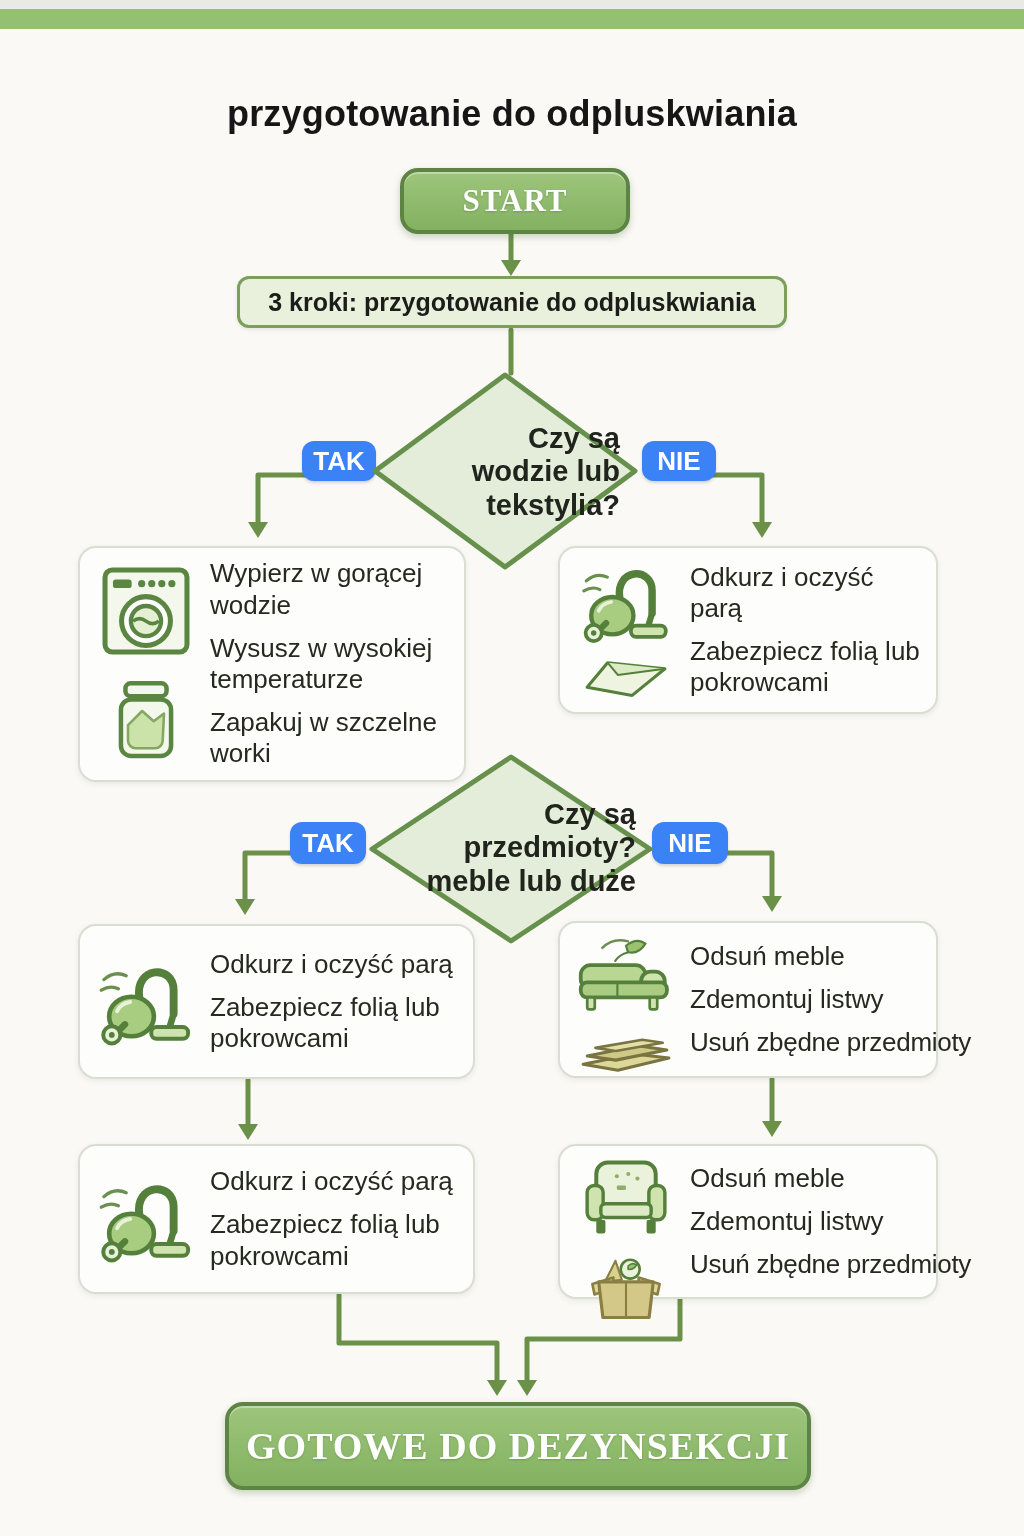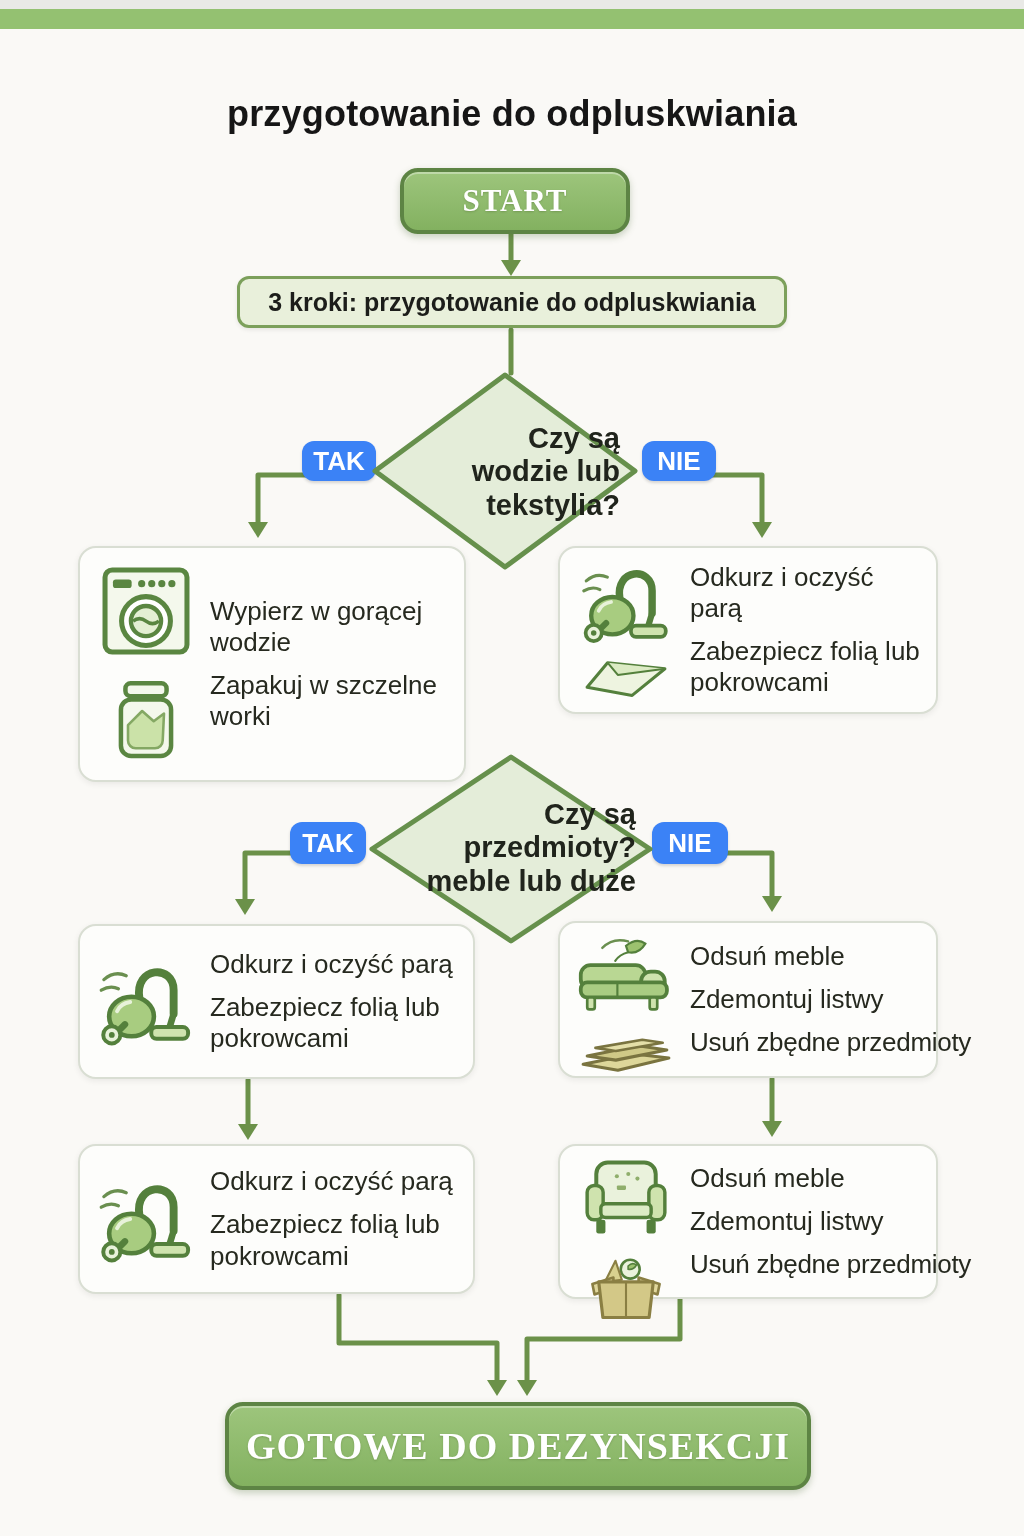--- a/index.html
+++ b/index.html
@@ -140,20 +140,21 @@
       <span class="icon">
         <svg width="72" height="86" viewBox="0 0 56 64">
           <rect x="12" y="3.5" width="32" height="10" rx="4" fill="#f4f8ec" stroke="#5a8641" stroke-width="3.5"></rect>
           <rect x="8.5" y="16" width="39" height="44" rx="8" fill="#f4f8ec" stroke="#5a8641" stroke-width="3.5"></rect>
           <path d="M14 36 L25 25 L34 33 L42 27 L41 48 a6 6 0 0 1 -6 6 H20 a6 6 0 0 1 -6 -6 Z" fill="#cbe2a8" stroke="#84a863" stroke-width="2" stroke-linejoin="round"></path>
         </svg>
       </span>
     </div>
     <div class="text-col">
       <div class="box-item">Wypierz w gorącej wodzie</div>
+      <div class="box-item">Wysusz w wysokiej temperaturze</div>
       <div class="box-item">Zapakuj w szczelne worki</div>
     </div>
   </div>
 
   <div class="info-box box-vac1">
     <div class="icon-col">
       <span class="icon">
         <svg width="96" height="82" viewBox="0 0 76 66">
           <path d="M6 16 q8 -7 17 -3" fill="none" stroke="#6a8f4f" stroke-width="2.5" stroke-linecap="round"></path>
           <path d="M4 24 q7 -4 13 -1" fill="none" stroke="#6a8f4f" stroke-width="2.5" stroke-linecap="round"></path>

